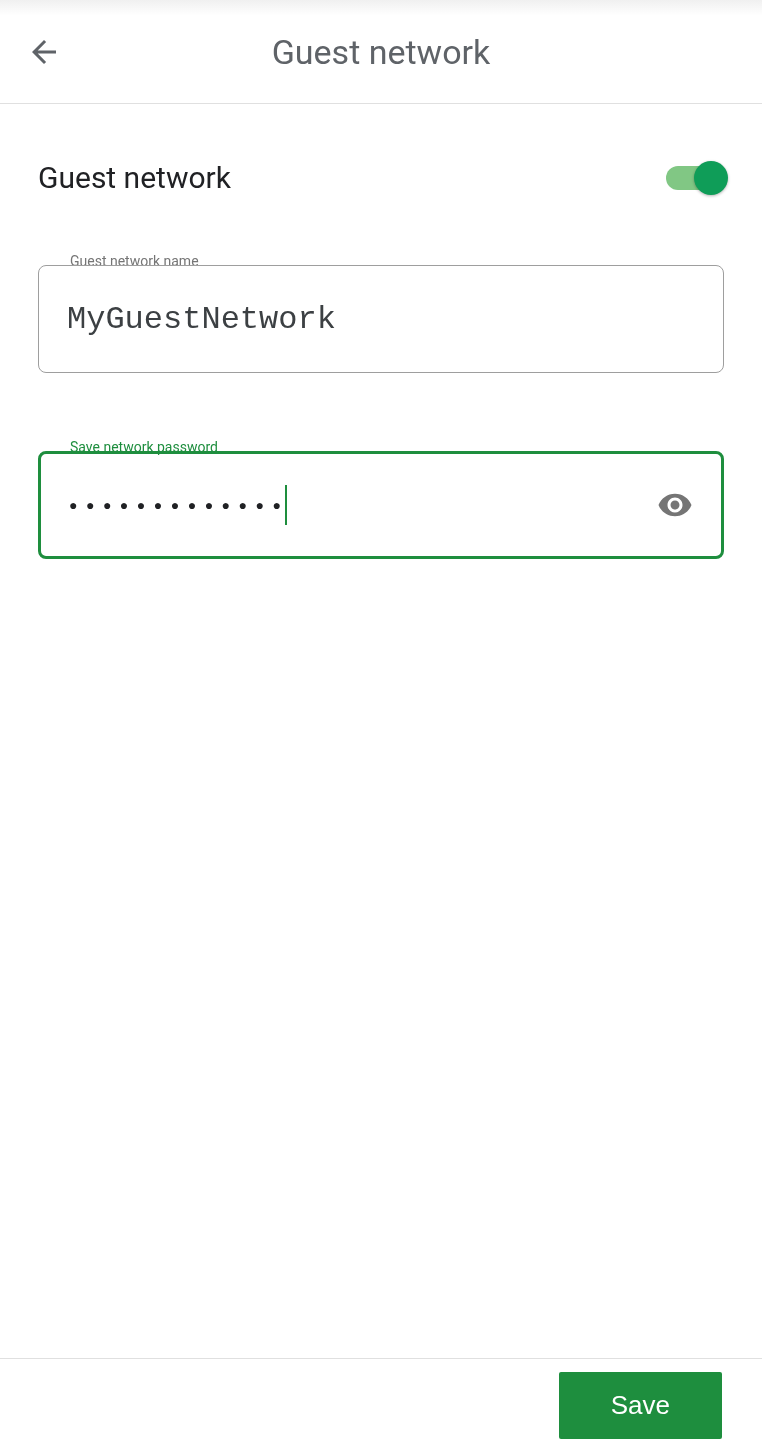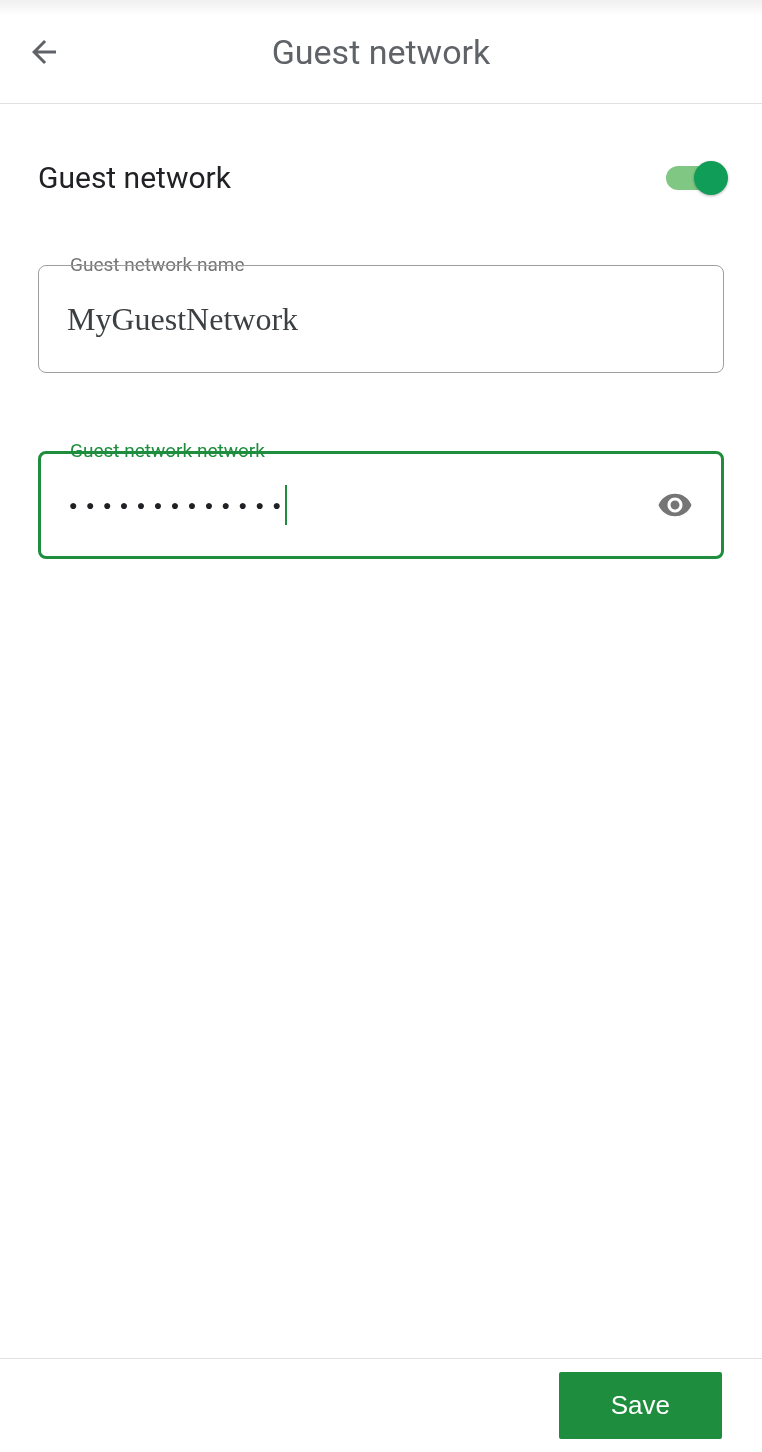--- a/index.html
+++ b/index.html
@@ -77,21 +77,21 @@
     .field-wrap {
       position: relative;
       margin-bottom: 78px;
     }
     .field-label {
       position: absolute;
       top: -12px;
       left: 24px;
       background: #fff;
       padding: 0 8px;
-      font-size: 19px;
+      font-size: 14px;
       color: #757575;
     }
     .field-label.focused { color: #1e8e3e; }
     .field-box {
       border: 1.5px solid #9e9e9e;
       border-radius: 8px;
       height: 108px;
       display: flex;
       align-items: center;
       padding: 0 28px;
@@ -100,21 +100,21 @@
     .field-box.focused {
       border: 3px solid #1e8e3e;
     }
     .field-input {
       border: none;
       outline: none;
       font-size: 32px;
       color: #3c4043;
       width: 100%;
       background: transparent;
-      font-family: Liberation Serif, serif;
+      font-family: Liberation Mono, monospace;
     }
     .pwd-display {
       font-size: 26px;
       letter-spacing: 5px;
       color: #202124;
       position: relative;
       display: flex;
       align-items: center;
     }
     .dots { font-weight: 900; font-size: 14px; letter-spacing: 8.5px;}
@@ -186,21 +186,21 @@
   </div>
 
   <div class="field-wrap">
     <div class="field-label">Guest network name</div>
     <div class="field-box">
       <input class="field-input" type="text" value="MyGuestNetwork" style="">
     </div>
   </div>
 
   <div class="field-wrap">
-    <div class="field-label focused">Guest network network</div>
+    <div class="field-label focused">Save network password</div>
     <div class="field-box focused">
       <div class="pwd-display">
         <span class="dots">●●●●●●●●●●●●●</span>
         <span class="cursor"></span>
       </div>
       <div class="eye-btn">
         <svg width="36" height="36" viewBox="0 0 24 24">
           <path d="M12 4.5C7 4.5 2.73 7.61 1 12c1.73 4.39 6 7.5 11 7.5s9.27-3.11 11-7.5c-1.73-4.39-6-7.5-11-7.5zM12 17c-2.76 0-5-2.24-5-5s2.24-5 5-5 5 2.24 5 5-2.24 5-5 5zm0-8c-1.66 0-3 1.34-3 3s1.34 3 3 3 3-1.34 3-3-1.34-3-3-3z" fill="#757575"></path>
         </svg>
       </div>

